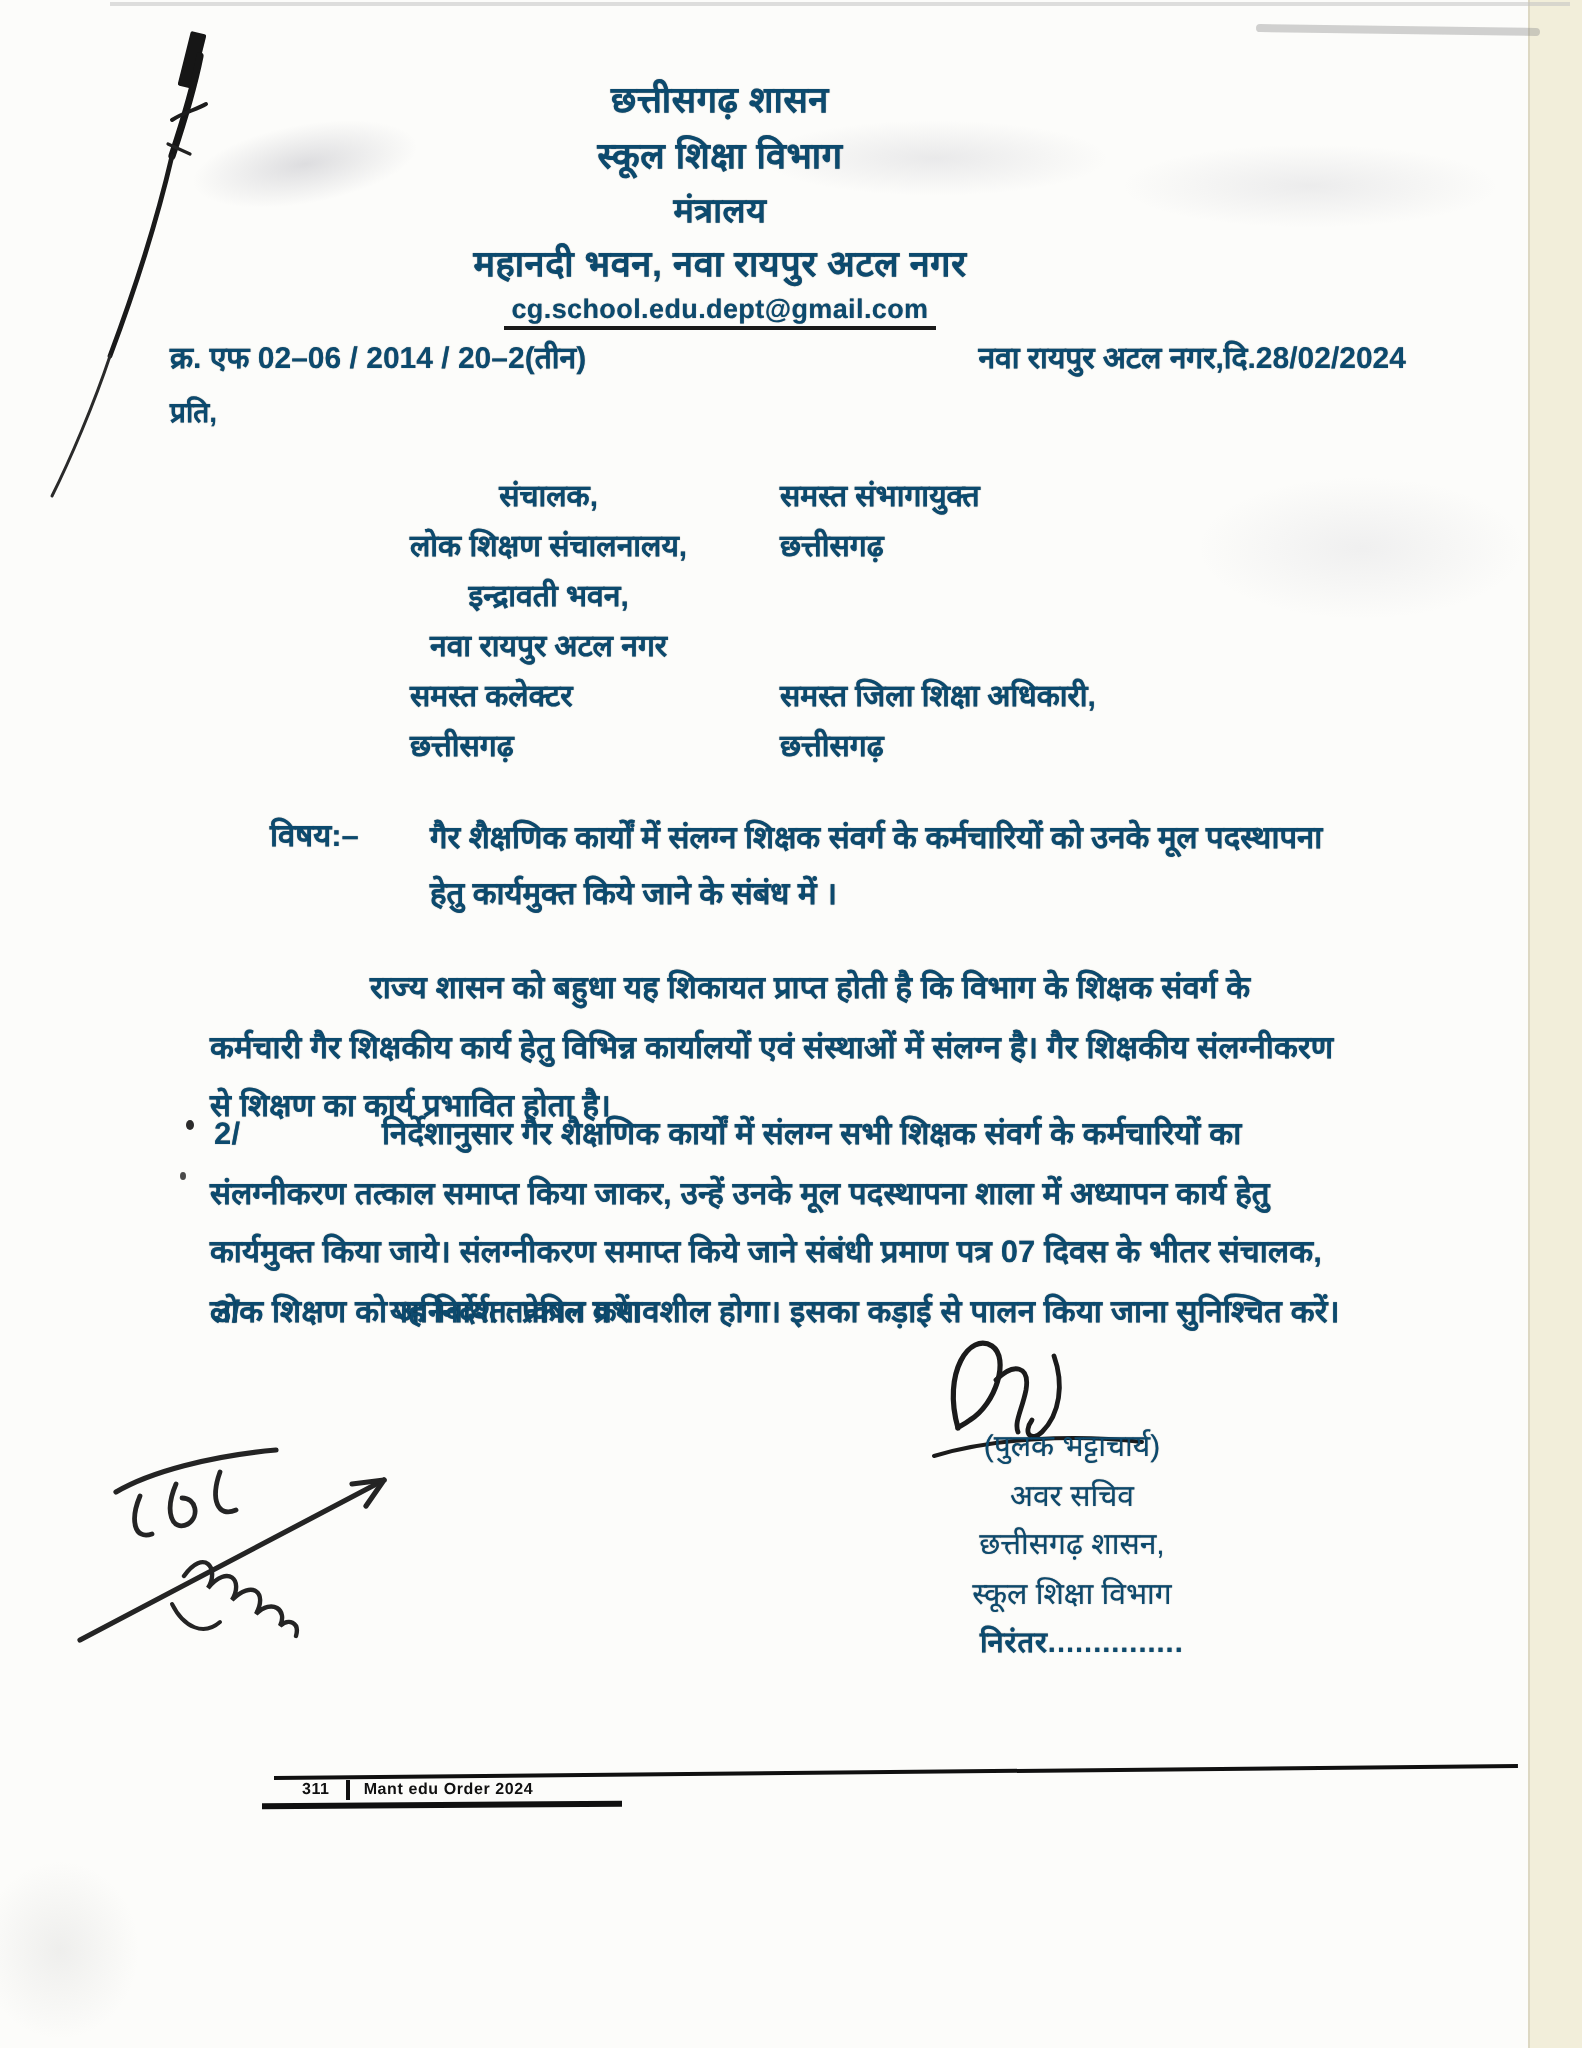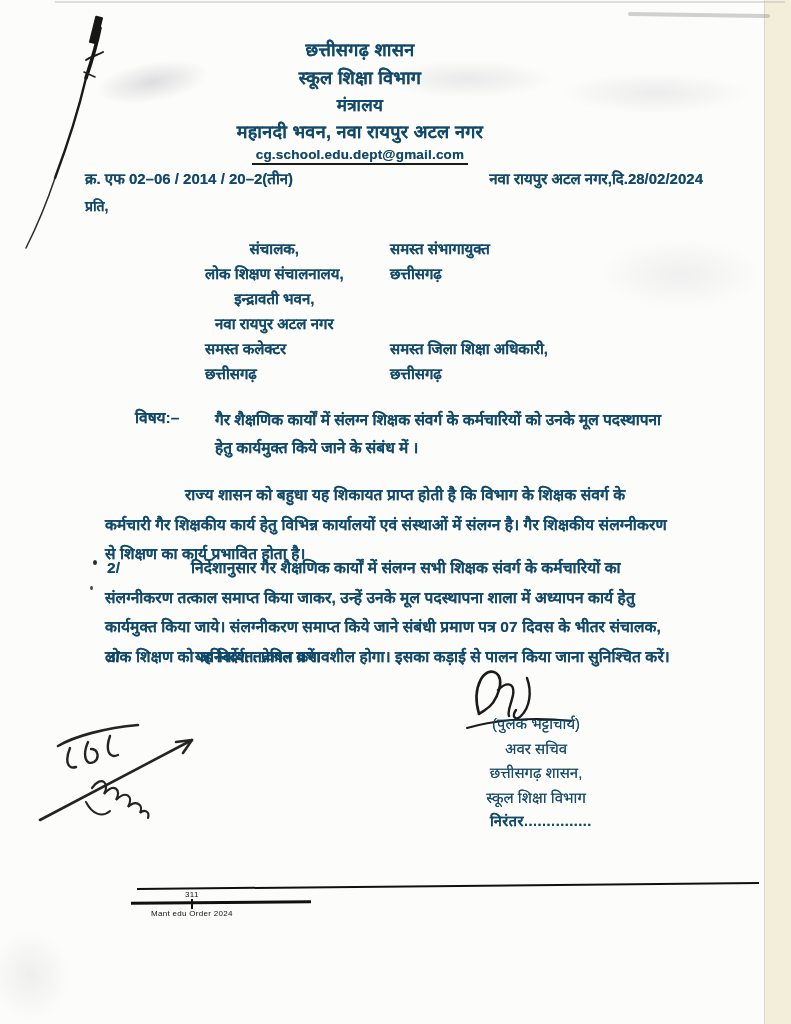--- a/index.html
+++ b/index.html
@@ -53,22 +53,22 @@
   
   .sigblock { left:420px; top:712px; width:232px; text-align:center; font-size:15px;
               font-weight:400; line-height:24.5px; }
   .continuation { left:490px; top:810px; font-size:14.5px; font-weight:700; letter-spacing:.5px; }
 
   
   .f-line1 { left:137px; top:888px; width:622px; height:2.4px; background:#101010;
              transform:rotate(-0.55deg); transform-origin:left center; }
   .f-line2 { left:131px; top:901px; width:180px; height:3px; background:#101010;
              transform:rotate(-0.4deg); }
-  .f-text { left:151px; top:890px; display:flex; align-items:center; font-size:8px;
-            font-weight:400; color:#101010; letter-spacing:.3px;flex-direction:column; }
+  .f-text { left:151px; top:890px; display:flex; font-size:8px;
+            font-weight:700; color:#101010; letter-spacing:.3px; }
   .f-divider { display:inline-block; width:2px; height:10px; background:#101010; margin:0 7px 0 8px; }
 
   
   .edge-strip { right:0; top:0; width:27px; height:100%; background:#f2eeda;
                 border-left:1px solid #ddd8c3; }
   .scan-topline { left:55px; top:1px; width:730px; height:2px; background:#c2c2c2; opacity:.55; }
   .scan-topright { left:628px; top:13px; width:142px; height:4px; background:#8f8f8f;
                    opacity:.4; transform:rotate(0.8deg); border-radius:2px; }
   .wedge { left:92px; top:16px; width:8px; height:28px; background:#161616;
            transform:rotate(14deg); border-radius:1px; }

